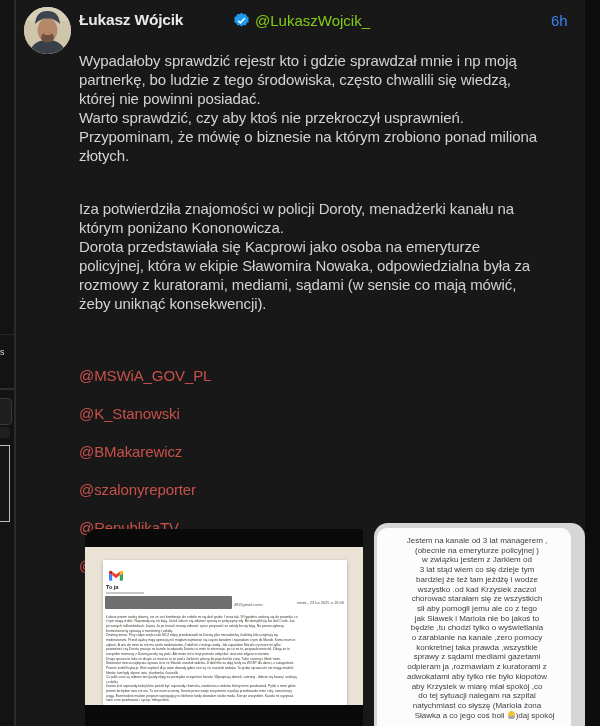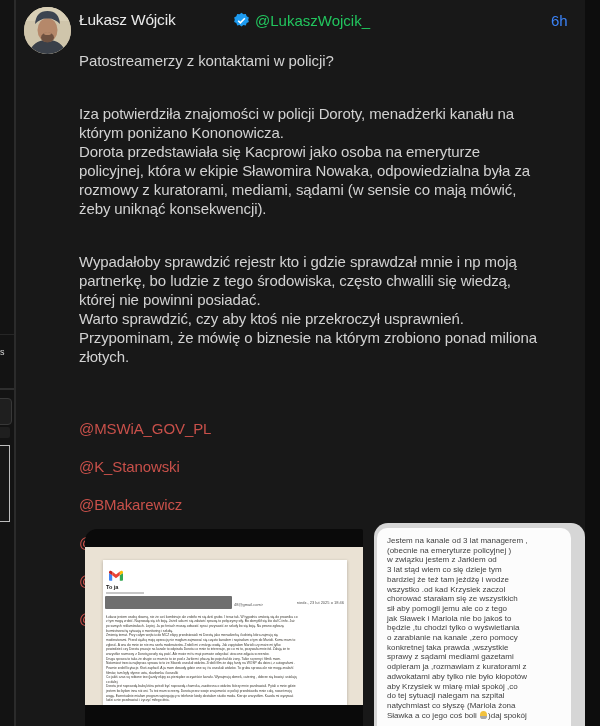--- a/index.html
+++ b/index.html
@@ -11,23 +11,23 @@
   
   .frag{position:absolute;}
   .frag-letter{left:0px;top:347px;font-size:9px;color:#d8d8d8;}
   .frag-hline1{left:0;top:334px;width:14px;height:1px;background:#262626;}
   .frag-hline2{left:0;top:388px;width:14px;height:2px;background:#2e2e2e;}
   .frag-rect1{left:-5px;top:398px;width:15px;height:25px;background:#1f1f1f;border:1px solid #383838;border-radius:4px;}
   .frag-rect2{left:-5px;top:427px;width:15px;height:11px;background:#1f1f1f;border-radius:2px;}
   .frag-rect3{left:-7px;top:445px;width:15px;height:75px;background:#161616;border:1px solid #bdbdbd;}
 
   .avatar{position:absolute;left:24px;top:7px;width:47px;height:47px;border-radius:50%;overflow:hidden;background:#cfc5ab;}
-  .author-name{position:absolute;left:79px;top:11px;font-size:15.5px;font-weight:normal;color:#e9e9e9;letter-spacing:-0.2px;}
+  .author-name{position:absolute;left:79px;top:11px;font-size:15.5px;font-weight:bold;color:#e9e9e9;letter-spacing:-0.2px;}
   .badge{position:absolute;left:233px;top:12px;width:17px;height:17px;}
-  .handle{position:absolute;left:255px;top:12px;font-size:15px;color:#22c55e;text-decoration:none;}
+  .handle{position:absolute;left:255px;top:12px;font-size:15px;color:#84cc16;text-decoration:none;}
   .timestamp{position:absolute;left:551px;top:12px;font-size:15px;color:#3b82f6;}
 
   .tweet-text{position:absolute;left:79px;top:32px;width:506px;font-size:15px;line-height:19px;
               color:#d2d2d2;white-space:pre-line;letter-spacing:-0.1px;}
   .tweet-text p{margin:0 0 15px 0;}
   .mentions a{display:block;height:19px;line-height:19px;color:#c8504a;text-decoration:none;font-size:15px;}
 
   
   .email-img{position:absolute;left:85px;top:529px;width:278px;height:197px;background:#0a0a0a;overflow:hidden;border-radius:12px 2px 0 0;}
   .email-beige{position:absolute;left:0;top:18px;width:278px;height:158px;background:#eae2d4;}
@@ -41,22 +41,22 @@
               transform:scale(.5);transform-origin:0 0;white-space:nowrap;}
   .email-date{position:absolute;left:80px;top:40px;width:322px;text-align:right;font-size:8px;color:#555;
               transform:scale(.5);transform-origin:0 0;white-space:nowrap;}
   .email-body{position:absolute;left:3px;top:54px;width:476px;font-size:6.6px;line-height:9.3px;color:#3a372f;
               transform:scale(.5);transform-origin:0 0;white-space:pre-line;}
 
   
   .chat-img{position:absolute;left:374px;top:523px;width:211px;height:203px;background:#d6d6d6;
             border-radius:14px 14px 0 0;overflow:hidden;}
   .chat-bubble{position:absolute;left:3px;top:5px;width:194px;height:198px;background:#fcfcfc;border-radius:10px 10px 0 0;}
-  .chat-text{position:absolute;left:10px;top:8px;width:180px;font-size:8px;line-height:9.7px;color:#3f3f3f;white-space:pre-line;}
-  .chat-lastline{position:absolute;left:10px;top:182.6px;width:195px;font-size:8px;line-height:9.7px;color:#3f3f3f;white-space:nowrap;}
+  .chat-text{position:absolute;left:10px;top:8px;width:180px;font-size:8px;line-height:9.7px;color:#3f3f3f;white-space:pre-line;text-align:center;}
+  .chat-lastline{position:absolute;left:10px;top:182.6px;width:195px;font-size:8px;line-height:9.7px;color:#3f3f3f;white-space:nowrap;text-align:center;}
   .emoji-bulb{display:inline-block;width:7px;height:8px;vertical-align:-1px;margin:0 1px;
               background:linear-gradient(#f2c13d 66%,#a8a8a8 66%);border-radius:50% 50% 35% 35%;}
 </style>
 </head>
 <body>
 
 <div class="page">
 
   <div class="left-strip">
     <div class="frag frag-hline1"></div>
@@ -82,33 +82,32 @@
   <div class="badge">
     <svg width="17" height="17" viewBox="0 0 24 24">
       <path fill="#1d9bf0" d="M12 1.2l2.7 2.1 3.4-.4 1.2 3.2 3.1 1.5-.9 3.3.9 3.3-3.1 1.5-1.2 3.2-3.4-.4-2.7 2.1-2.7-2.1-3.4.4-1.2-3.2-3.1-1.5.9-3.3-.9-3.3 3.1-1.5 1.2-3.2 3.4.4z"></path>
       <path fill="none" stroke="#ffffff" stroke-width="2.2" d="M7.3 12.3l3.1 3.1 6.3-6.5"></path>
     </svg>
   </div>
   <a class="handle" href="#">@LukaszWojcik_</a>
   <div class="timestamp">6h</div>
 
   <div class="tweet-text">
-    <p>Patostreamerzy z kontaktami w policji?</p>
+    <p>Wypadałoby sprawdzić rejestr kto i gdzie sprawdzał mnie i np moją
+partnerkę, bo ludzie z tego środowiska, często chwalili się wiedzą,
+której nie powinni posiadać.
+Warto sprawdzić, czy aby ktoś nie przekroczył usprawnień.
+Przypominam, że mówię o biznesie na  którym zrobiono ponad miliona
+złotych.</p>
     <p>Iza potwierdziła znajomości w policji Doroty, menadżerki kanału na
 którym poniżano Kononowicza.
 Dorota przedstawiała się Kacprowi jako osoba na emeryturze
 policyjnej, która w ekipie Sławomira Nowaka, odpowiedzialna była za
 rozmowy z kuratorami, mediami, sądami (w sensie co mają mówić,
 żeby uniknąć konsekwencji).</p>
-    <p>Wypadałoby sprawdzić rejestr kto i gdzie sprawdzał mnie i np moją
-partnerkę, bo ludzie z tego środowiska, często chwalili się wiedzą,
-której nie powinni posiadać.
-Warto sprawdzić, czy aby ktoś nie przekroczył usprawnień.
-Przypominam, że mówię o biznesie na  którym zrobiono ponad miliona
-złotych.</p>
     <div class="mentions">
       <a href="#">@MSWiA_GOV_PL</a>
       <a href="#">@K_Stanowski</a>
       <a href="#">@BMakarewicz</a>
       <a href="#">@szalonyreporter</a>
       <a href="#">@RepublikaTV</a>
       <a href="#">@Pasztelanski</a>
     </div>
   </div>
 

